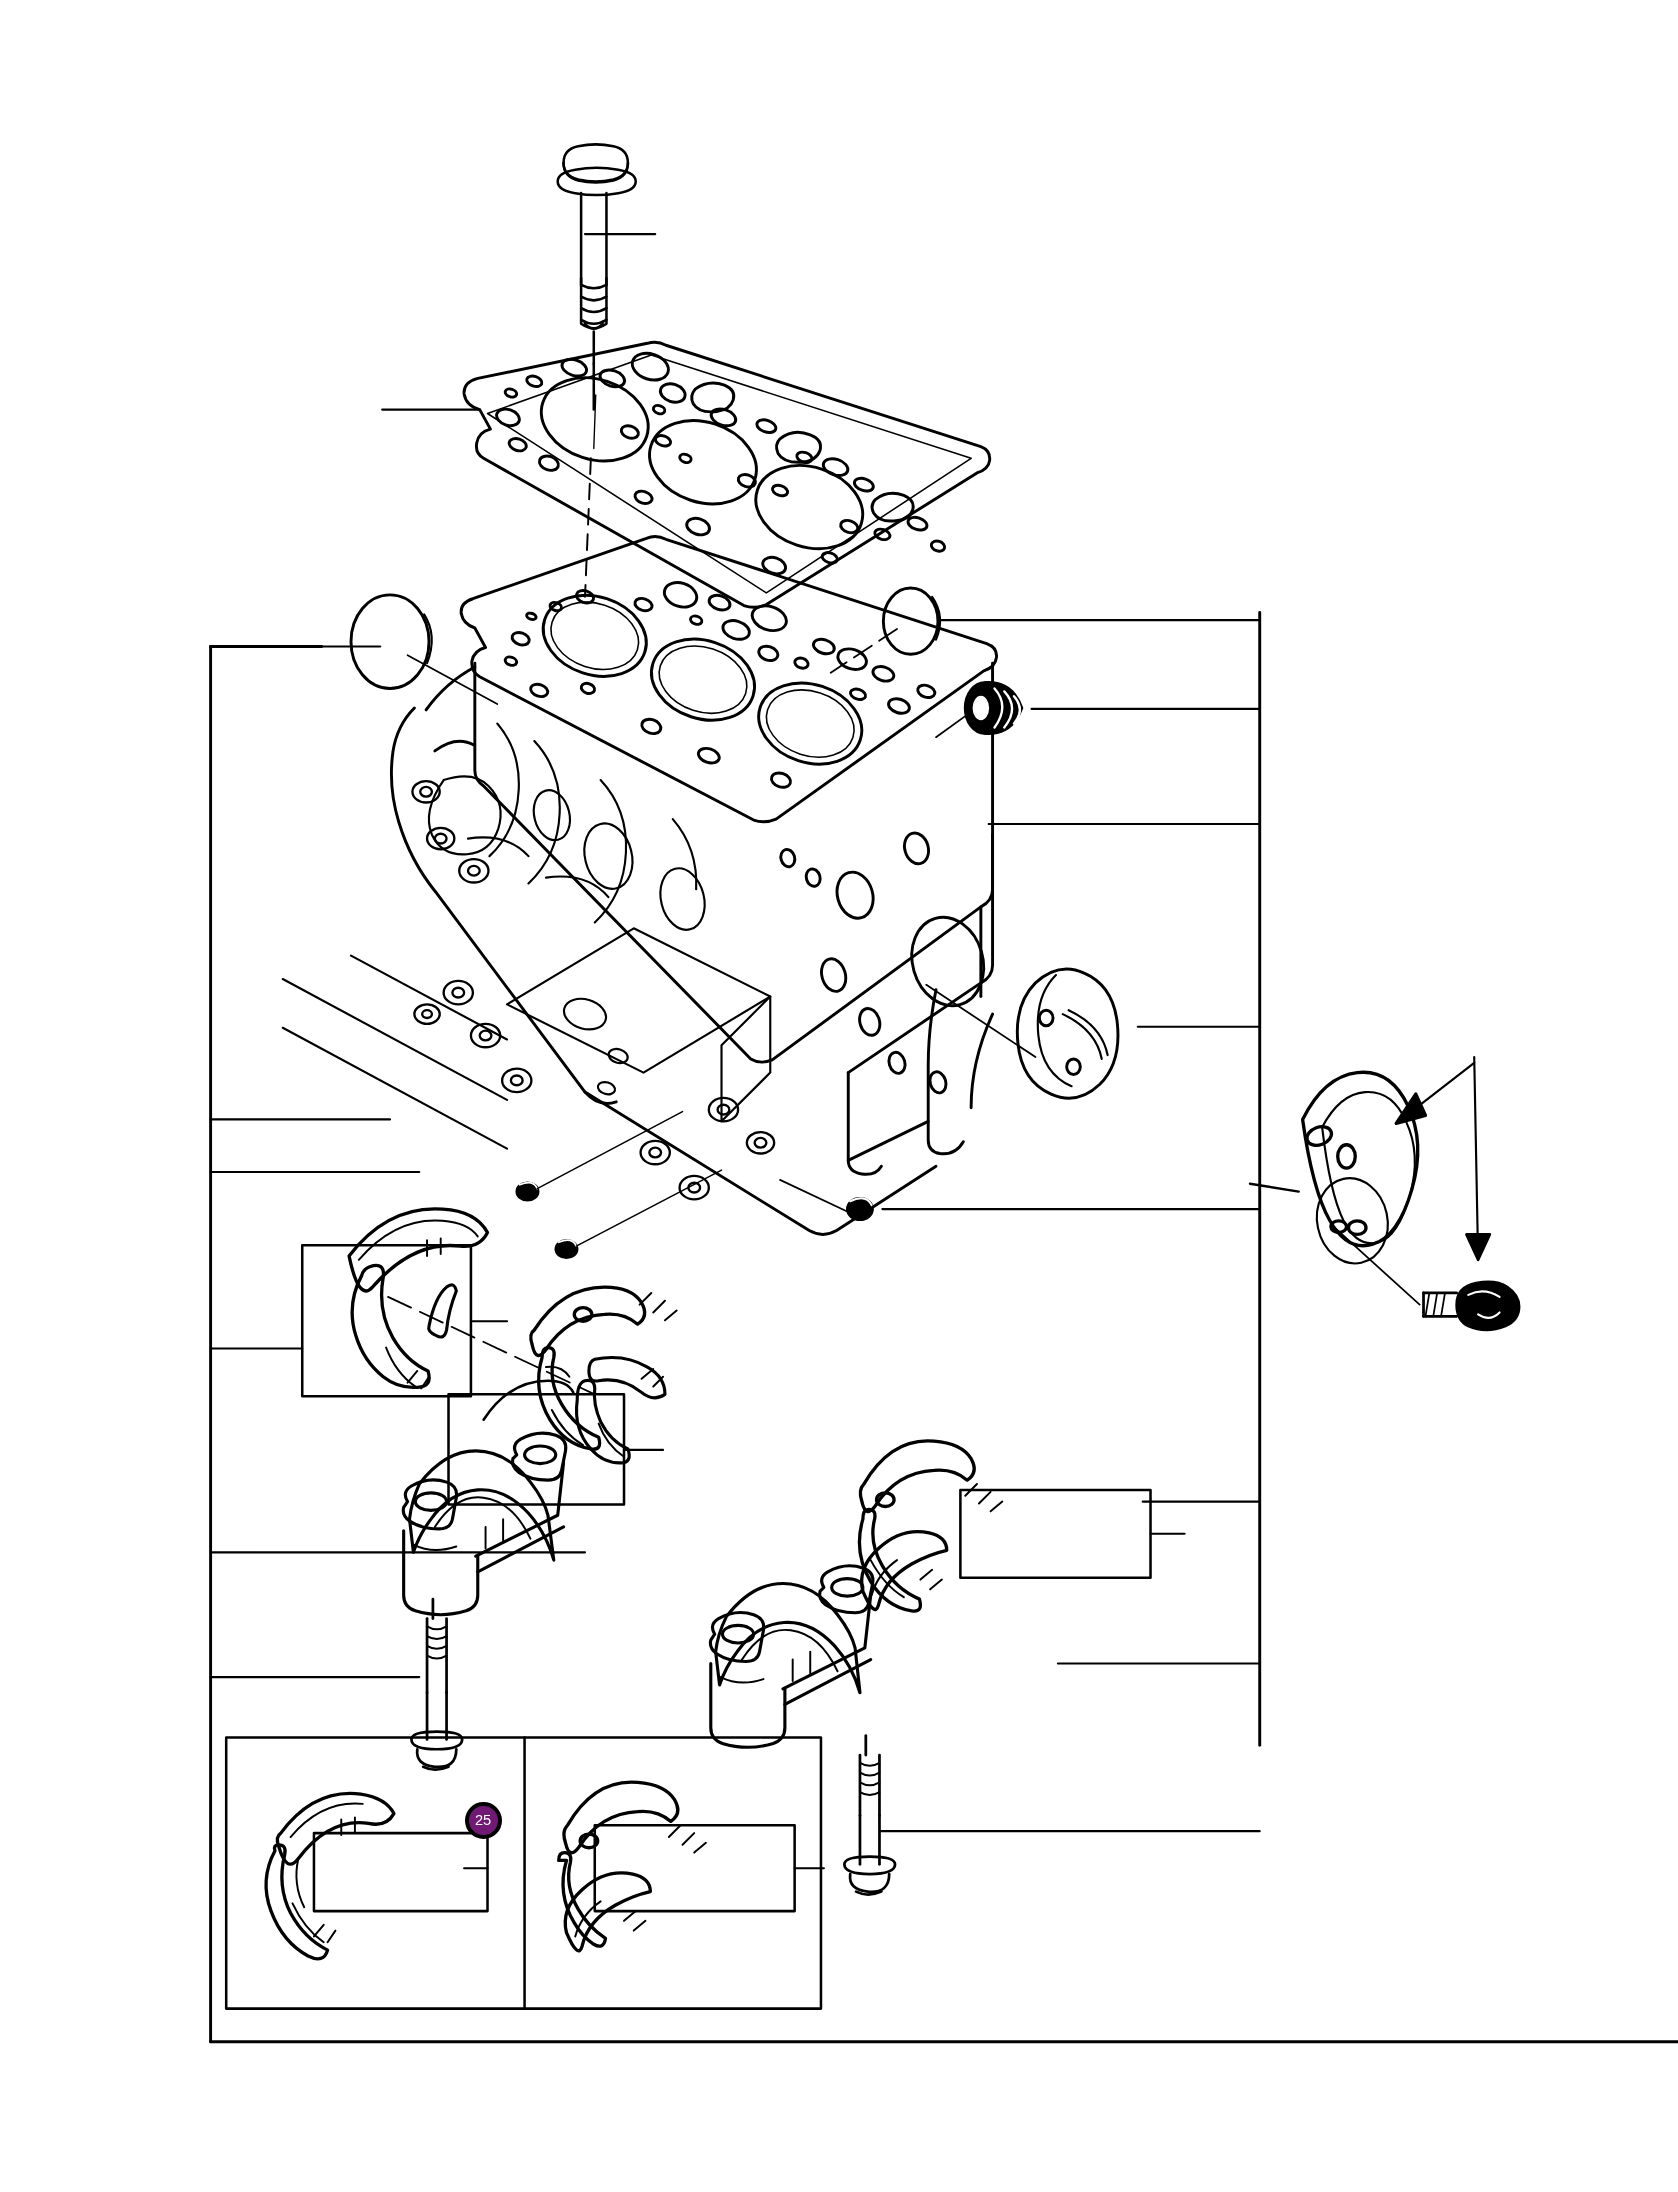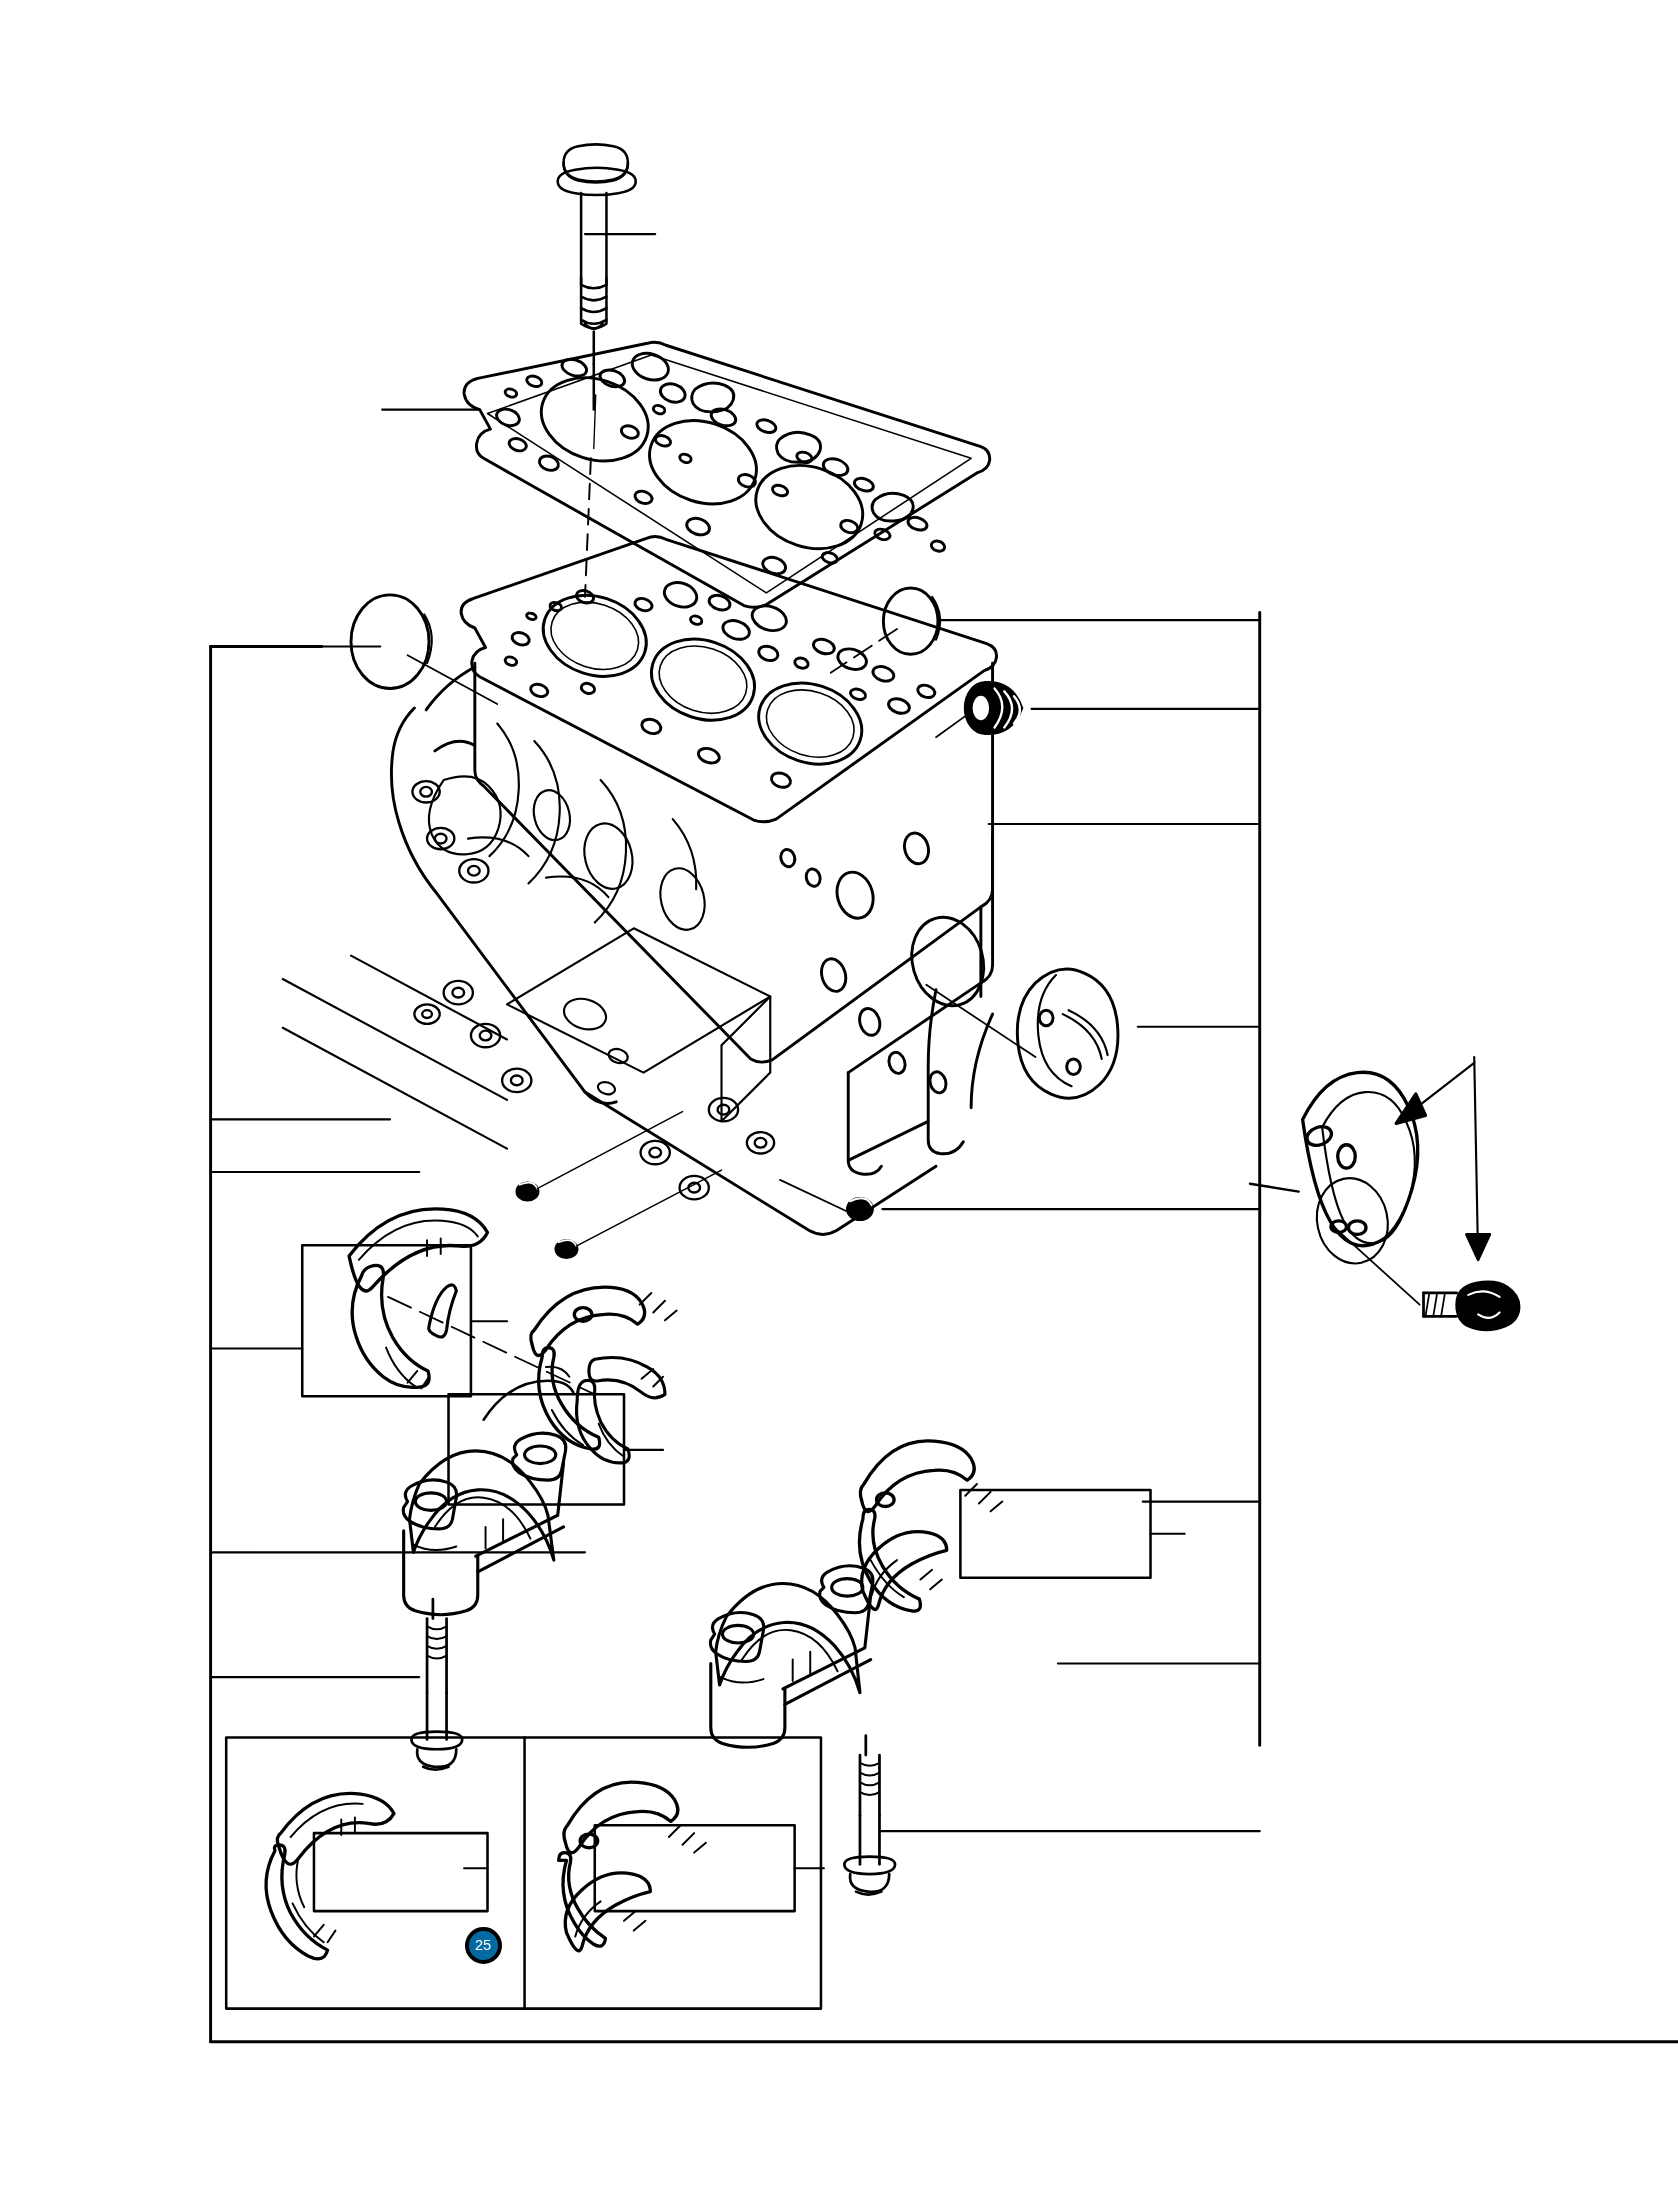--- a/index.html
+++ b/index.html
@@ -496,18 +496,18 @@
       <path d="M698 1872 l-12 12 M712 1880 l-12 12 M724 1890 l-12 10" stroke-width="2"></path>
       <path d="M581 1908 q-10 34 8 64 q8 14 20 22 q10 6 12 -6 q-18 -12 -28 -30 q-14 -24 -8 -48 q2 -10 -6 -10 q-6 0 -6 8 Z"></path>
       <path d="M581 1982 q-6 -24 16 -44 q24 -22 52 -16 q18 4 18 18 q-18 4 -36 14 q-28 16 -34 42 q-4 14 -16 -14 Z"></path>
       <path d="M590 1986 q6 -22 26 -36" stroke-width="2"></path>
       <path d="M652 1960 l-12 10 M662 1970 l-12 10" stroke-width="2"></path>
     </g>
 
   </g>
 </svg>
 
-<div class="badge" id="badge-25" style="left: 483px; top: 1945px; width: 37px; height: 37px; margin-left: -18.5px; margin-top: -18.5px; background: #0369a1; border: 4.9px solid rgb(0, 0, 0); color: rgb(255, 255, 255);">
+<div class="badge" id="badge-25" style="left: 483px; top: 1820px; width: 37px; height: 37px; margin-left: -18.5px; margin-top: -18.5px; background: #701a75; border: 4.9px solid rgb(0, 0, 0); color: rgb(255, 255, 255);">
   <span>25</span>
 </div>
 
 </div>
 
 
 </body></html>

